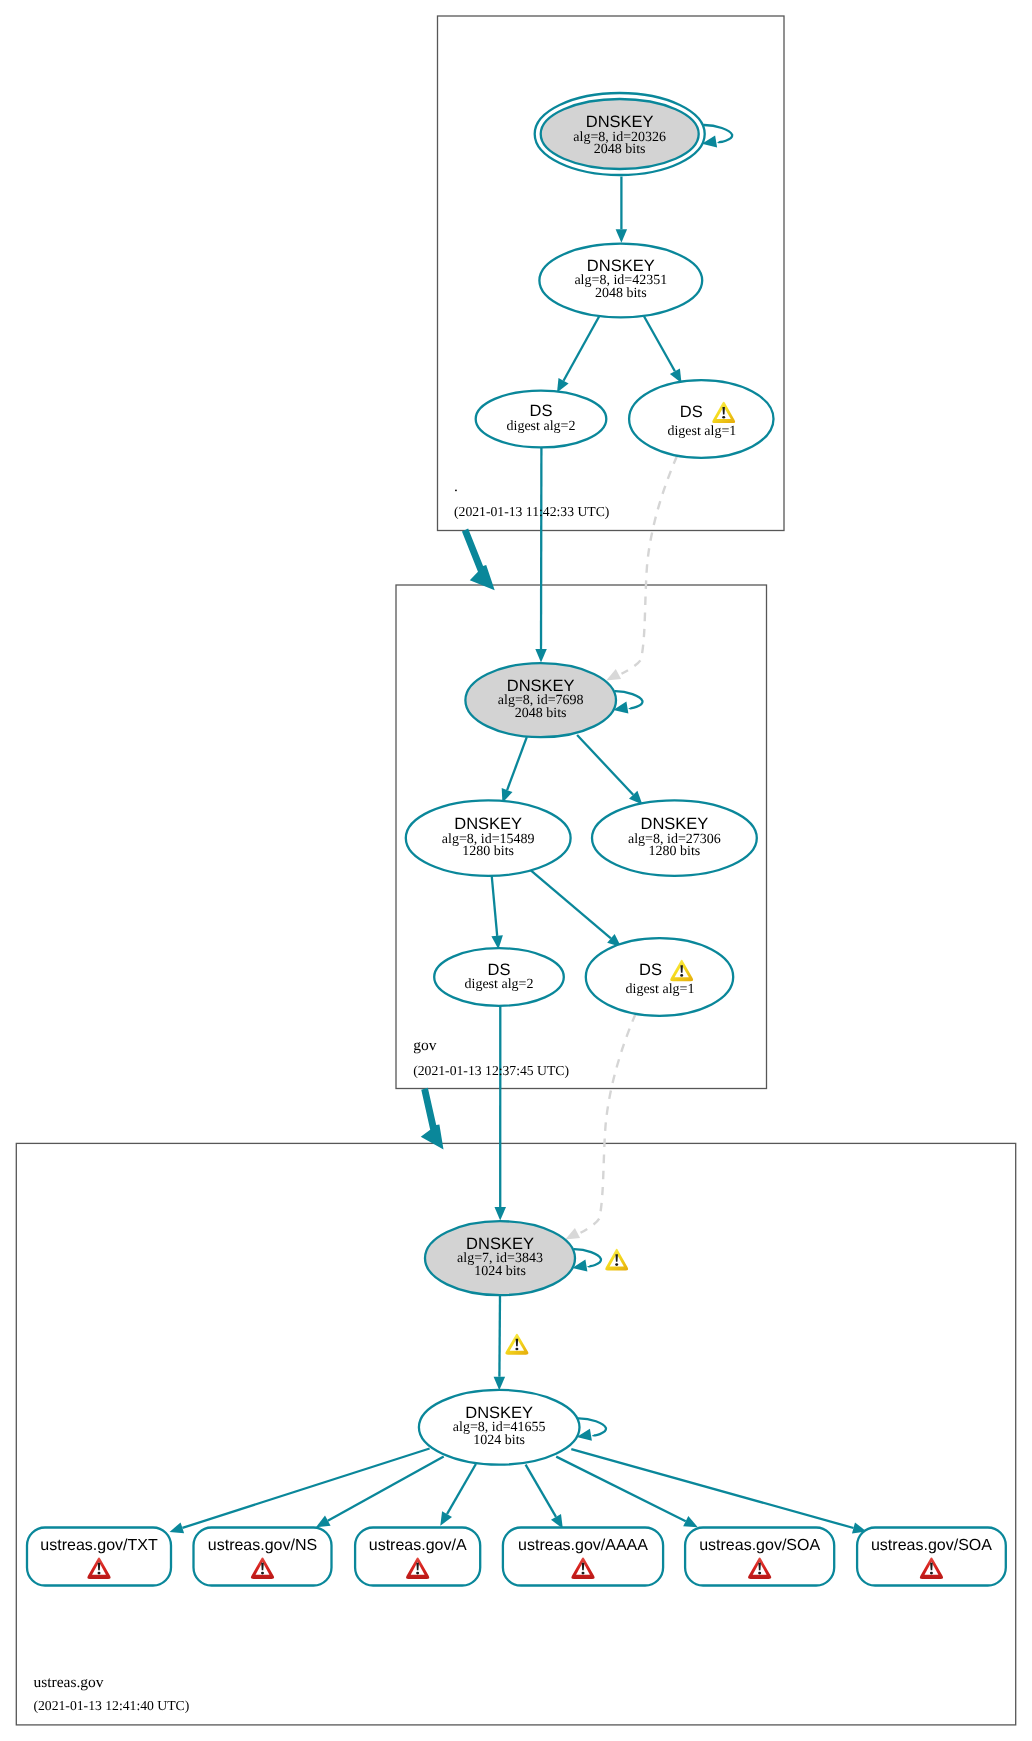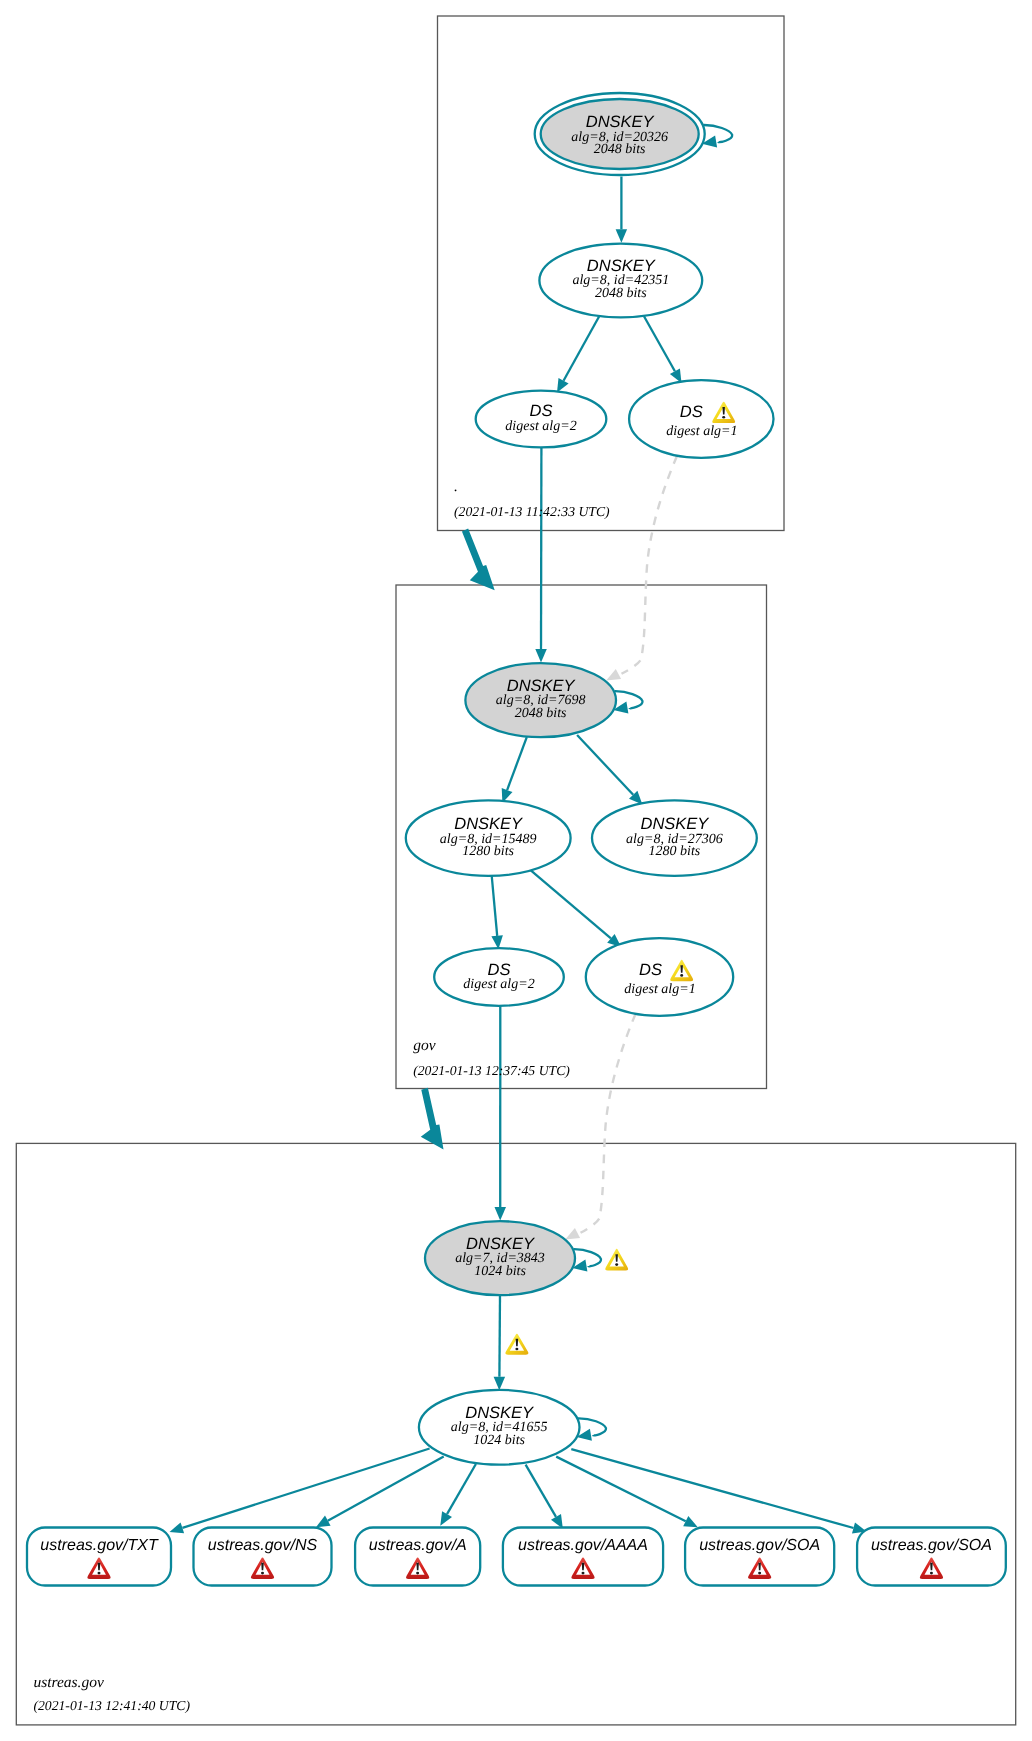--- a/index.html
+++ b/index.html
@@ -1,18 +1,18 @@
 <!DOCTYPE html>
 <html><head>
 <meta charset="utf-8">
 <style>
   html,body{margin:0;padding:0;background:#ffffff;}
   *{-webkit-font-smoothing:antialiased;text-rendering:geometricPrecision;}
   body{width:1032px;height:1741px;overflow:hidden;font-family:"Liberation Serif",serif;}
-  #stage{position:relative;width:824px;height:1741px;background:#ffffff;font-style:italic;}
+  #stage{position:relative;width:824px;height:1741px;background:#ffffff;}
   svg#graph{position:absolute;left:0;top:0;width:1032px;height:1741px;}
   .zbox{fill:none;stroke:#575757;stroke-width:1.3;}
   .ell{stroke:#0a879a;stroke-width:2.3;fill:#ffffff;}
   .ell.trusted{fill:#d3d3d3;}
   .rrbox{stroke:#0a879a;stroke-width:2.3;fill:#ffffff;}
   .edge{fill:none;stroke:#0a879a;stroke-width:2.3;stroke-linecap:butt;}
   .loop{fill:none;stroke:#0a879a;stroke-width:2.3;}
   .edge-dash{fill:none;stroke:#d5d5d5;stroke-width:2.4;stroke-dasharray:8.5 7.6;stroke-linecap:butt;}
   .ahead{fill:#0a879a;stroke:none;}
   .ahead-gray{fill:#d8d8d8;stroke:none;}

